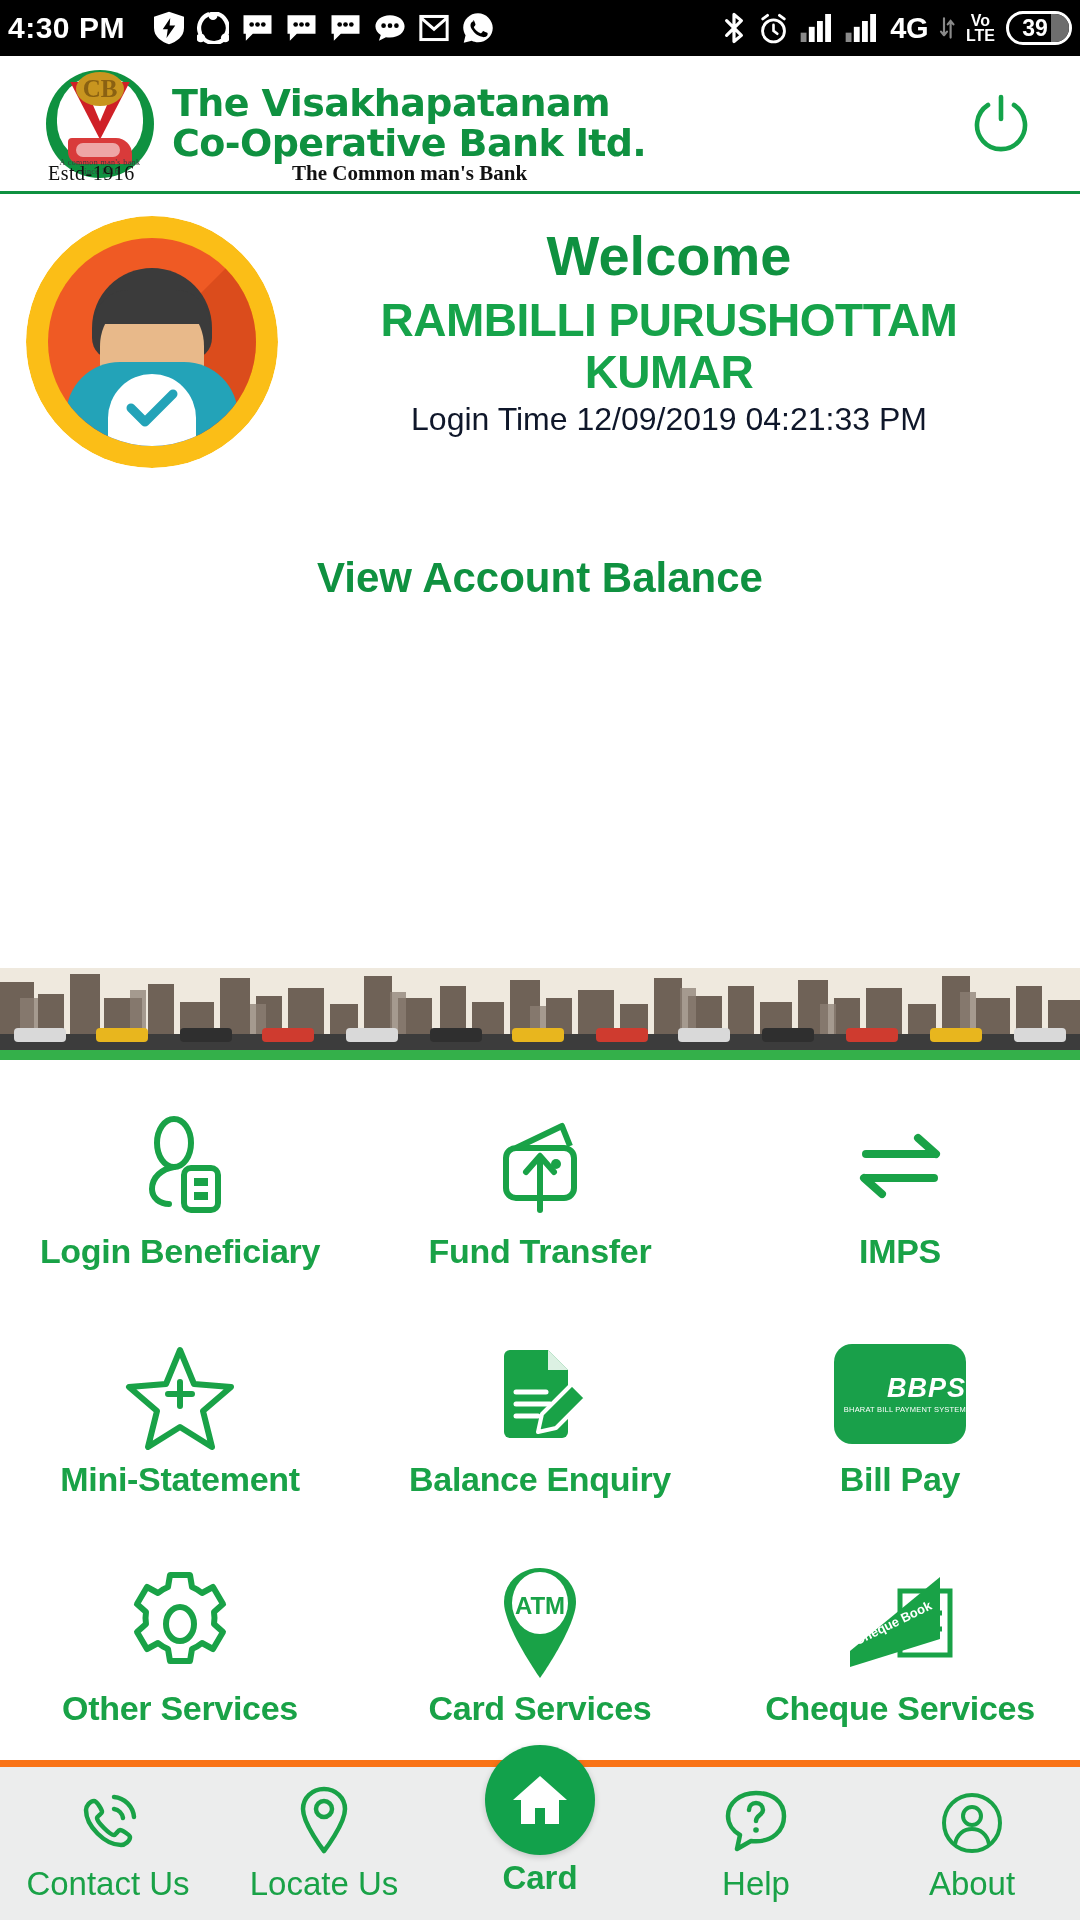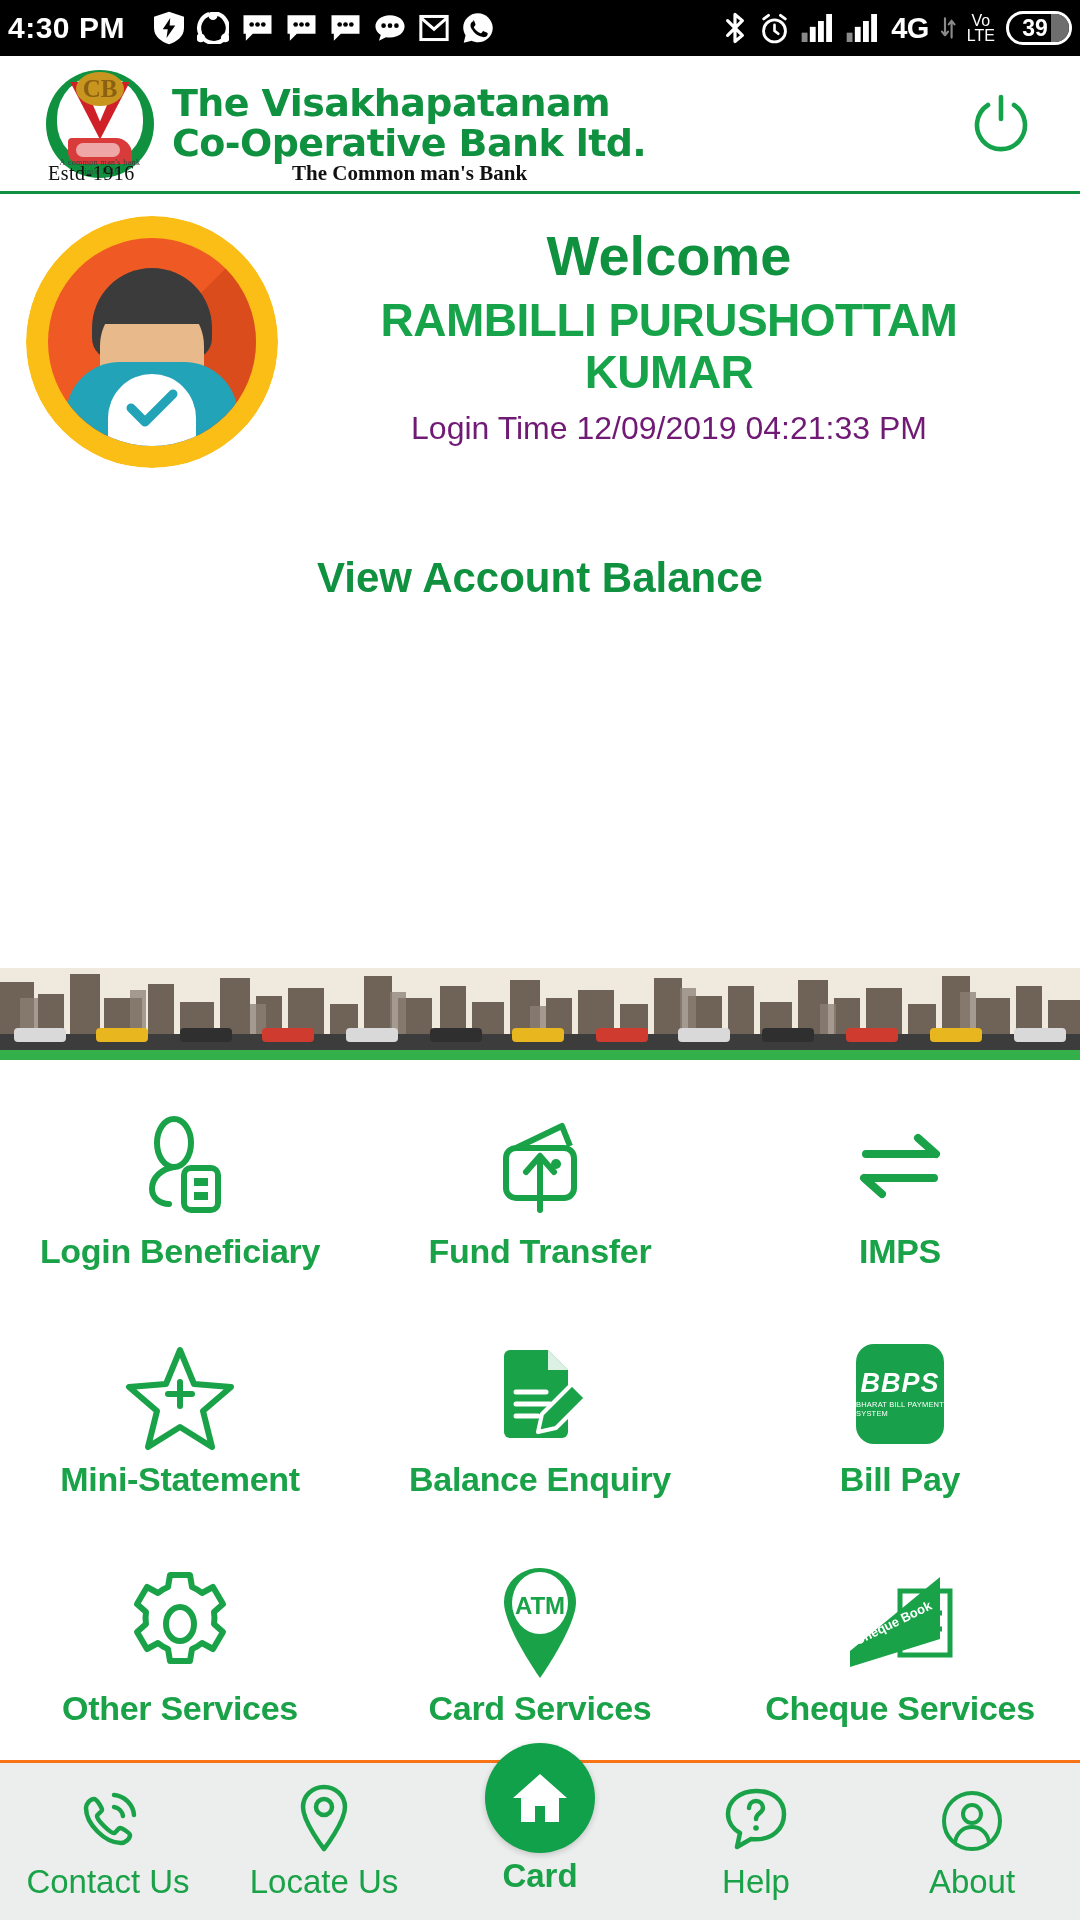--- a/index.html
+++ b/index.html
@@ -15,21 +15,21 @@
   .statusbar {
     height:56px; background:#000; color:#fff;
     display:flex; align-items:center; flex:0 0 56px;
     padding:0 8px;
   }
   .sb-time { font-size:30px; font-weight:bold; letter-spacing:0.5px; margin-right:16px; }
   .sb-left { display:flex; align-items:center; gap:13px; flex:1; }
   .sb-right { display:flex; align-items:center; gap:11px; }
   .sb-ico { display:flex; align-items:center; justify-content:center; }
   .sb-4g { font-size:29px; font-weight:bold; letter-spacing:-0.5px; }
-  .volte { display:flex; flex-direction:column; align-items:center; line-height:0.95; font-size:16px; font-weight:normal; }
+  .volte { display:flex; flex-direction:column; align-items:center; line-height:0.95; font-size:16px; font-weight:bold; }
   .batt {
     width:66px; height:34px; border:3px solid #fff; border-radius:17px;
     display:flex; align-items:center; position:relative; overflow:hidden;
   }
   .batt-txt { font-size:23px; font-weight:bold; color:#fff; width:100%; text-align:center; z-index:2; padding-right:8px;}
   .batt-empty { position:absolute; right:0; top:0; bottom:0; width:18px; background:#6e6e6e; }
 
   
   .bankheader {
     flex:0 0 138px; background:#fff; display:flex; align-items:center;
@@ -124,21 +124,21 @@
     display:flex; align-items:flex-start; justify-content:center; padding-top:14px;
   }
   .av-check svg { width:54px; height:44px; }
 
   .wtext { flex:1; display:flex; flex-direction:column; align-items:center; padding-top:6px; }
   .w-hi { color:#0f9140; font-size:56px; font-weight:bold; line-height:1.2; }
   .w-name {
     color:#16a34a; font-size:46px; font-weight:bold; line-height:1.12;
     text-align:center; margin-top:6px; letter-spacing:-0.5px; max-width:620px;
   }
-  .w-login { color:#701a75; font-size:32px; margin-top:12px; text-align:center; }
+  .w-login { color:#0f172a; font-size:32px; margin-top:3px; text-align:center; }
 
   .viewbal {
     flex:0 0 80px; display:flex; align-items:flex-start; justify-content:center;
     color:#0f9140; font-size:42px; font-weight:bold; cursor:pointer;
   }
   .spacer-blank { flex:1 1 auto; background:#fff; min-height:10px; }
 
   
   .city { flex:0 0 92px; position:relative; overflow:hidden; background:#d8d2c8; }
   .city svg { display:block; width:1080px; height:92px; }
@@ -146,30 +146,30 @@
   
   .grid {
     flex:0 0 700px; display:grid; grid-template-columns:repeat(3,1fr); grid-template-rows:repeat(3,1fr);
     background:#fff; padding:14px 0 0 0;
   }
   .tile { display:flex; flex-direction:column; align-items:center; justify-content:center; cursor:pointer; gap:6px; }
   .tile-ico { height:120px; display:flex; align-items:center; justify-content:center; }
   .tile-ico svg { display:block; }
   .tile-lbl { color:#19a247; font-size:34px; font-weight:bold; text-align:center; letter-spacing:-0.3px; }
   .bbps {
-    width:88px; height:100px; background:#19a04a; border-radius:18px;
-    display:flex; flex-direction:column; align-items:center; justify-content:center; gap:3px;
+    width:132px; height:100px; background:#19a04a; border-radius:18px;
+    display:flex; flex-direction:column; align-items:flex-end; justify-content:center; gap:3px;
   }
   .bbps-t { color:#fff; font-size:27px; font-weight:bold; font-style:italic; letter-spacing:1px; line-height:1; }
   .bbps-s { color:#fff; font-size:7.5px; letter-spacing:.2px; }
 
   
   .bottomnav {
     flex:0 0 160px; background:#eceded; display:flex; align-items:flex-end;
-    position:relative; border-top:3px solid #f97316;
+    position:relative; border-top:7px solid #f97316;
   }
   .nav-item {
     flex:1; display:flex; flex-direction:column; align-items:center; justify-content:center;
     gap:10px; cursor:pointer; height:100%;
   }
   .nav-lbl { color:#19a247; font-size:33px; }
   .nav-item.active .nav-lbl { font-weight:bold; }
   .home-circle {
     width:110px; height:110px; border-radius:50%; background:#12a14b;
     display:flex; align-items:center; justify-content:center;

